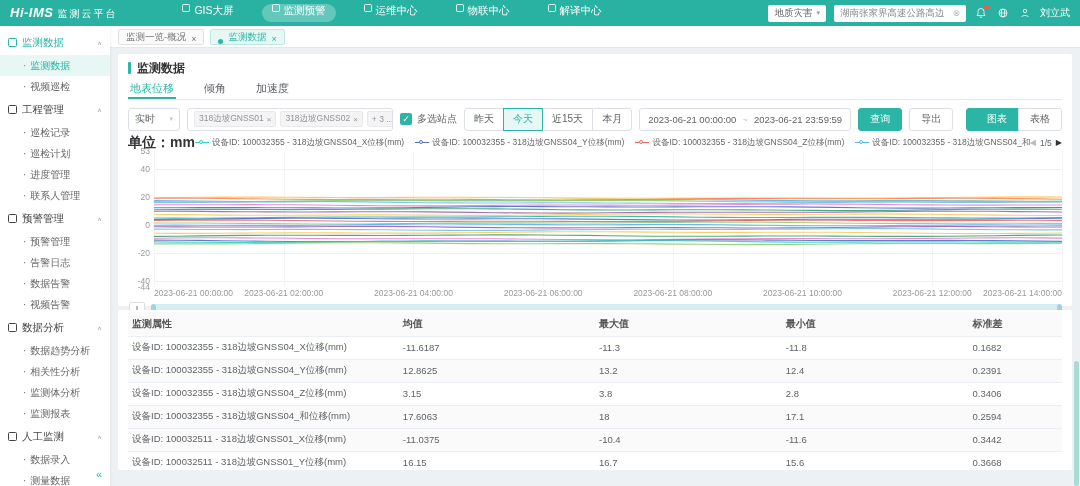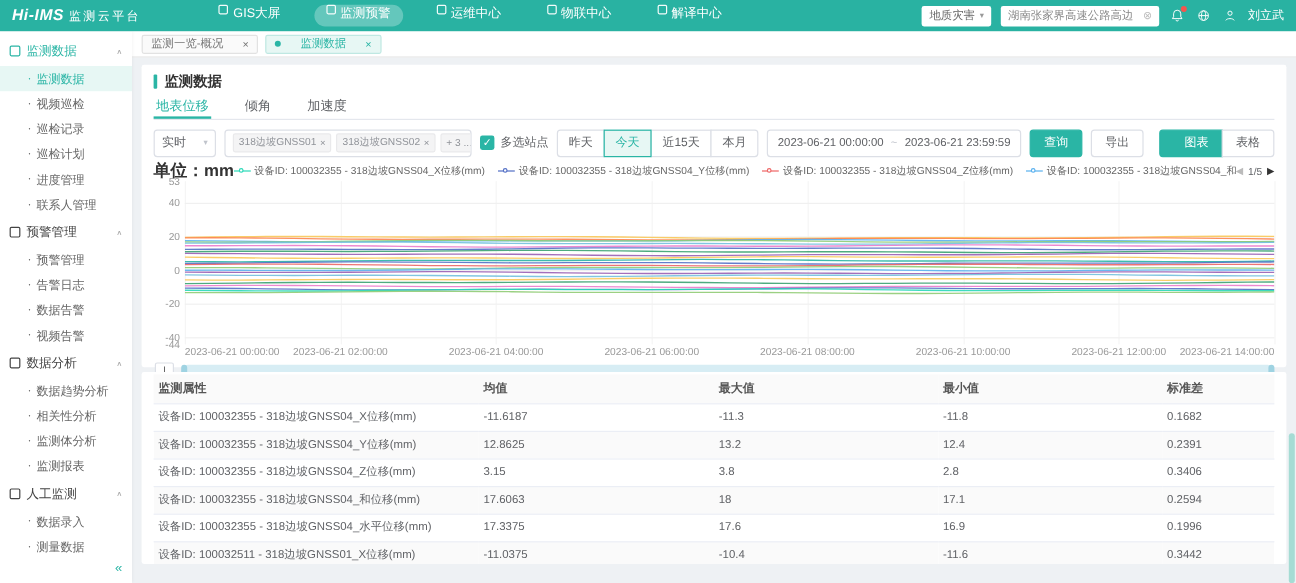--- a/index.html
+++ b/index.html
@@ -30,21 +30,21 @@
   .sg-ic { width:9px; height:9px; border:1px solid currentColor; border-radius:1.5px; flex:0 0 auto; }
   .sg-caret { margin-left:auto; font-size:7px; color:#a9a9a9; transform:scaleY(.8); }
   .s-item { height:21px; display:flex; align-items:center; gap:4px; padding-left:23px; font-size:10px; color:#666; cursor:pointer; white-space:nowrap; }
   .s-item.active { background:#e7f7f4; color:#2ab5a5; }
   .s-dot { font-size:10px; line-height:1; }
   .collapse-btn { position:absolute; right:8px; bottom:6px; color:#2ab5a5; font-size:11px; cursor:pointer; }
 
   
   .main { position:absolute; left:110px; top:26px; right:0; bottom:0; }
   .tabstrip { height:22px; background:#fff; border-bottom:1px solid #e7e7e7; display:flex; align-items:center; gap:6px; padding:0 8px; }
-  .wtab { height:16px; display:flex; align-items:center; gap:16px; padding:0 7px; font-size:9.5px; border:1px solid #e2e2e2; background:#fafafa; color:#777; border-radius:2px; cursor:pointer; white-space:nowrap; }
+  .wtab { height:16px; display:flex; align-items:flex-end; gap:5px; padding:0 7px; font-size:9.5px; border:1px solid #e2e2e2; background:#fafafa; color:#777; border-radius:2px; cursor:pointer; white-space:nowrap; }
   .wtab.active { background:#e7f7f4; border-color:#bfe8e2; color:#2ab5a5; }
   .wtab-dot { width:5px; height:5px; border-radius:50%; background:#2ab5a5; }
   .wtab-x { font-size:9px; color:inherit; }
 
   .card { position:absolute; left:8px; right:8px; background:#fff; border-radius:2px; }
   .card1 { top:28px; height:252px; padding:5px 10px 4px; }
   .card2 { top:284px; bottom:16px; padding:2px 10px 0; overflow:hidden; }
 
   .title-row { display:flex; align-items:center; gap:6px; height:18px; font-size:12px; color:#333; font-weight:bold; }
   .title-bar { width:3px; height:12px; background:#2ab5a5; border-radius:1px; }
@@ -181,20 +181,25 @@
         <span>监测数据</span>
         <span class="sg-caret">∧</span>
       </div>
       <div class="s-item active">
         <span class="s-dot">·</span>
         <span>监测数据</span>
       </div>
       <div class="s-item">
         <span class="s-dot">·</span>
         <span>视频巡检</span>
+      </div>
+      <div class="sg-head">
+        <span class="sg-ic"></span>
+        <span>工程管理</span>
+        <span class="sg-caret">∧</span>
       </div>
       <div class="s-item">
         <span class="s-dot">·</span>
         <span>巡检记录</span>
       </div>
       <div class="s-item">
         <span class="s-dot">·</span>
         <span>巡检计划</span>
       </div>
       <div class="s-item">
@@ -479,27 +484,20 @@
             <td>2.8</td>
             <td>0.3406</td>
           </tr>
           <tr class="alt">
             <td>设备ID: 100032355 - 318边坡GNSS04_和位移(mm)</td>
             <td>17.6063</td>
             <td>18</td>
             <td>17.1</td>
             <td>0.2594</td>
           </tr>
-          <tr>
-            <td>设备ID: 100032355 - 318边坡GNSS04_水平位移(mm)</td>
-            <td>17.3375</td>
-            <td>17.6</td>
-            <td>16.9</td>
-            <td>0.1996</td>
-          </tr>
           <tr class="alt">
             <td>设备ID: 100032511 - 318边坡GNSS01_X位移(mm)</td>
             <td>-11.0375</td>
             <td>-10.4</td>
             <td>-11.6</td>
             <td>0.3442</td>
           </tr>
           <tr>
             <td>设备ID: 100032511 - 318边坡GNSS01_Y位移(mm)</td>
             <td>16.15</td>

